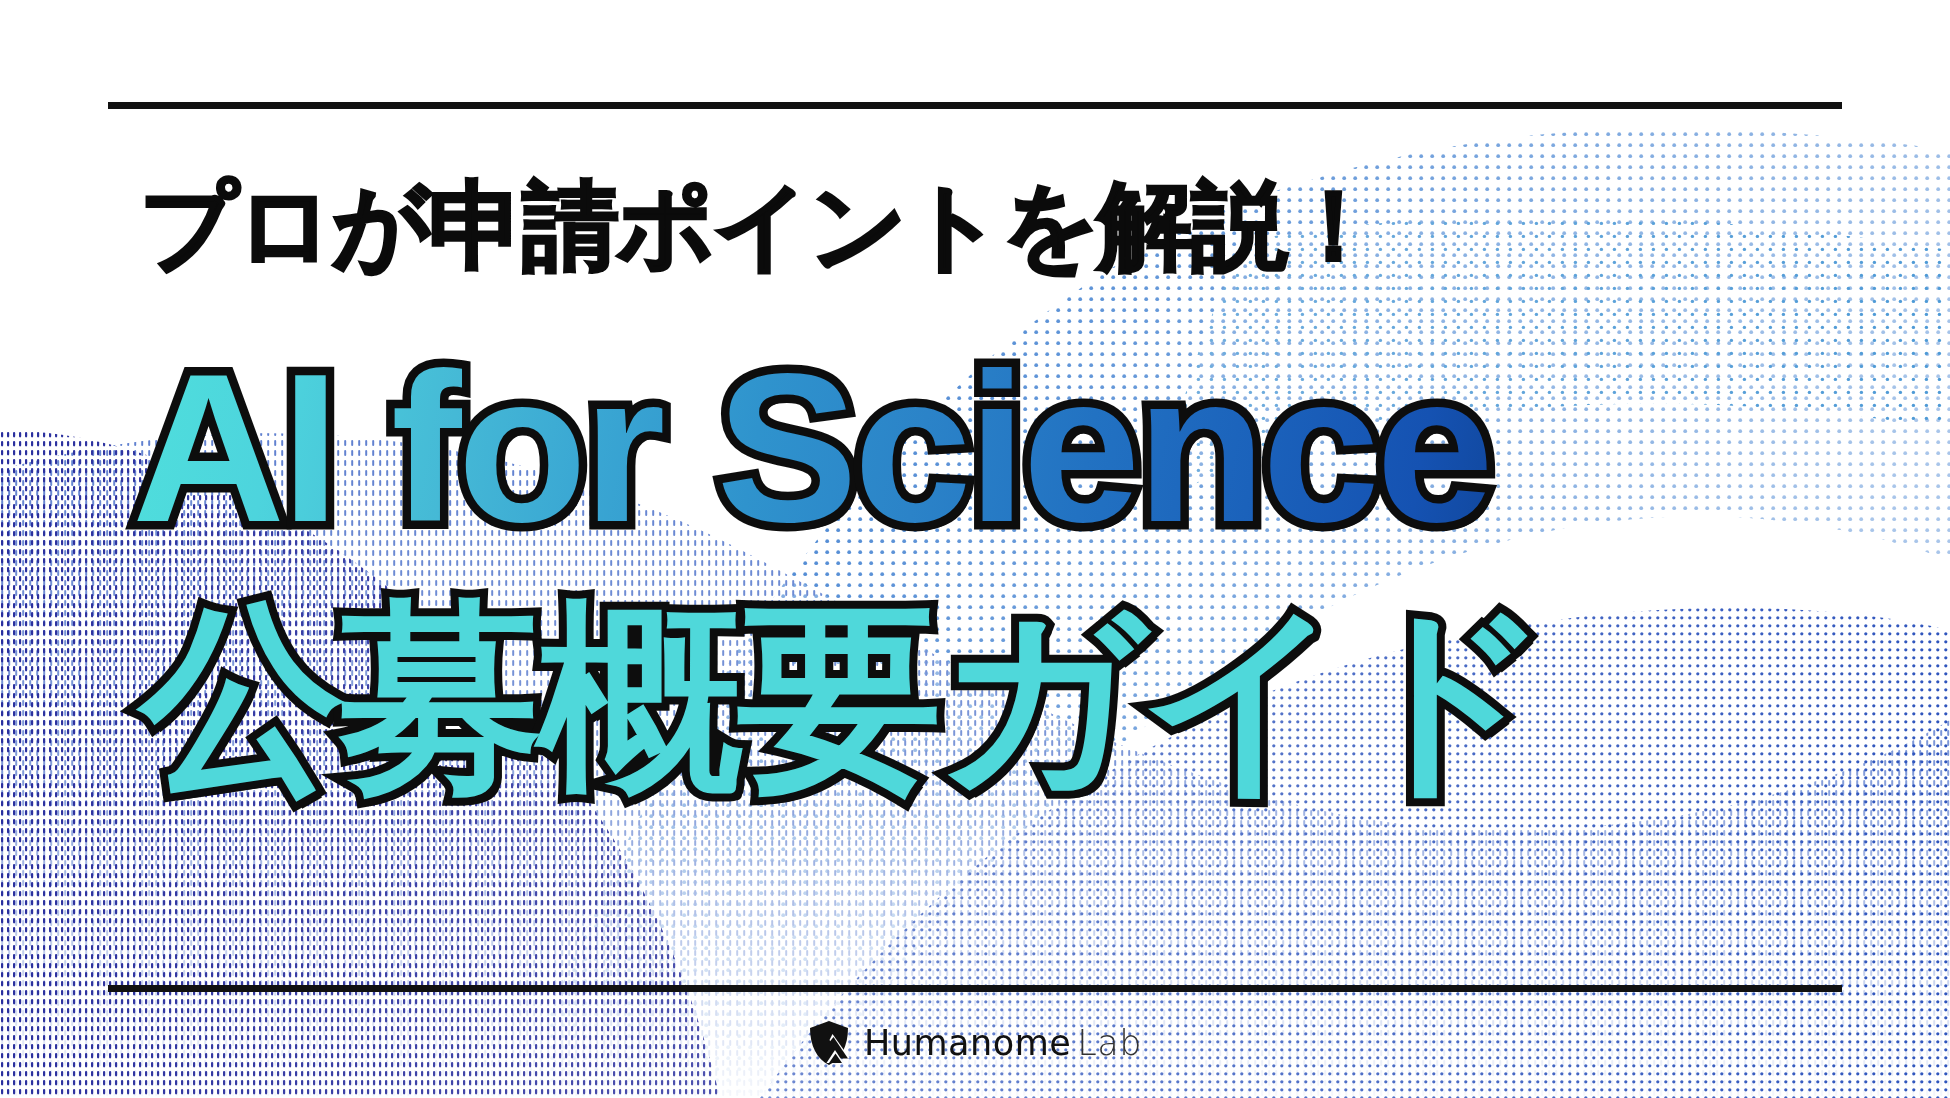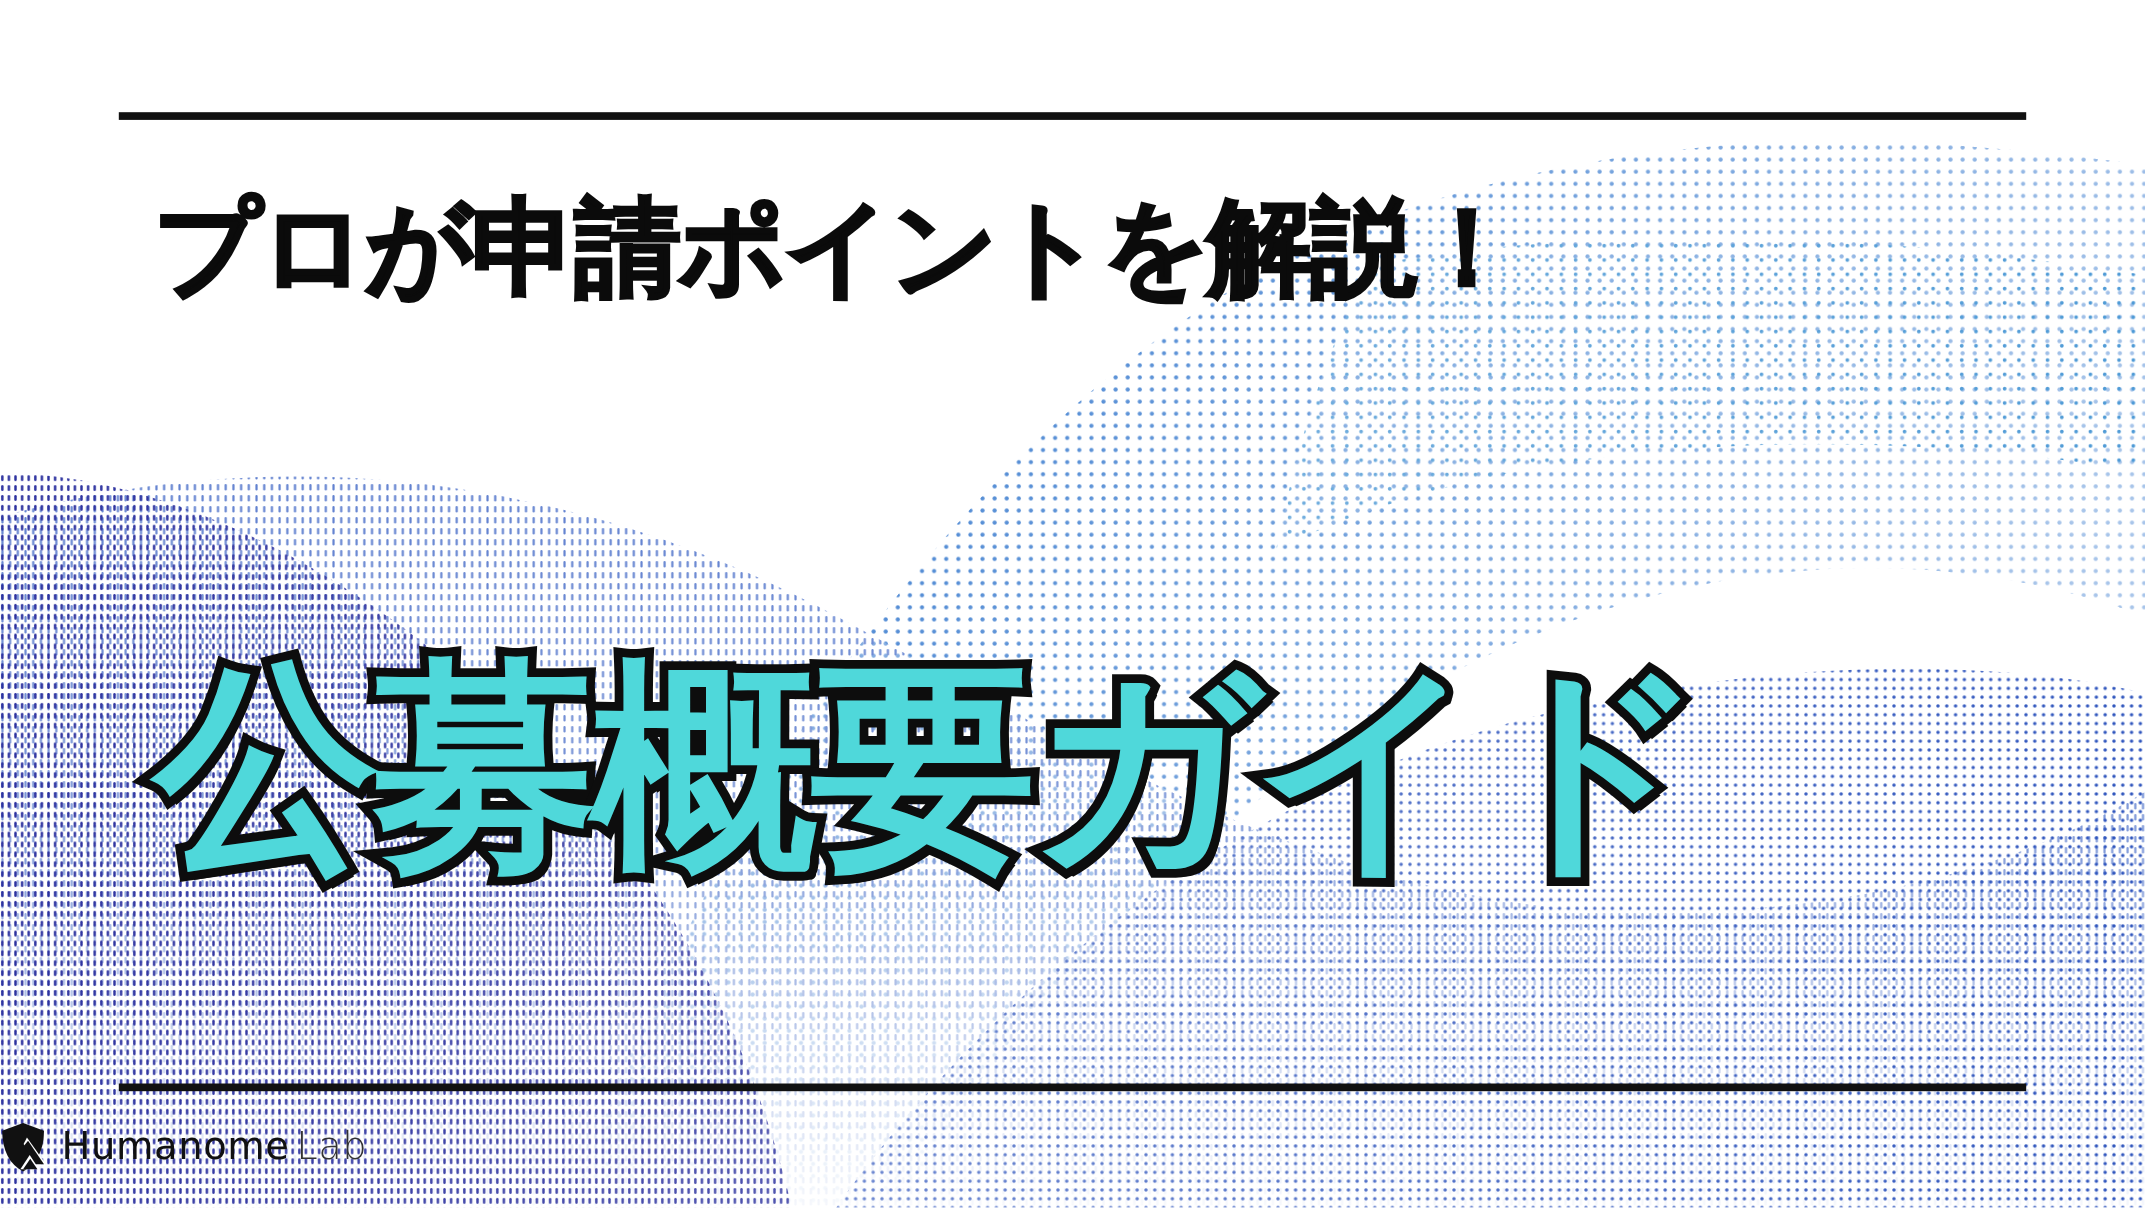--- a/index.html
+++ b/index.html
@@ -131,20 +131,21 @@
 
   
   #logo {
     position: absolute;
     left: 0;
     right: 0;
     top: 1020px;
     z-index: 6;
     display: flex;
     align-items: center;
+    justify-content: center;
     gap: 14px;
   }
   #logo-mark { display: block; }
   #logo-wordmark {
     font-size: 35px;
     font-weight: 400;
     letter-spacing: 0.5px;
     color: #111111;
     font-family: "DejaVu Sans", "Liberation Sans", sans-serif;
   }
@@ -245,20 +246,24 @@
       <rect x="0" y="0" width="1950" height="1098" fill="url(#dotsB)"></rect>
       <rect x="0" y="0" width="1950" height="1098" fill="url(#fadeRight)"></rect>
     </g>
   </svg>
 
   <div class="rule" id="rule-top"></div>
   <div class="rule" id="rule-bottom"></div>
 
   <div id="subtitle">プロが申請ポイントを解説！</div>
 
+  <div class="headline" id="headline-en">
+    <span class="stroke-layer">AI for Science</span>
+    <span class="fill-layer">AI for Science</span>
+  </div>
 
   <div class="headline" id="headline-ja">
     <span class="stroke-layer">公募概要ガイド</span>
     <span class="fill-layer">公募概要ガイド</span>
   </div>
 
   <div id="logo">
     <svg id="logo-mark" width="42" height="46" viewBox="0 0 42 46" aria-hidden="true">
       <path d="M21 1 L40 8 C40 26 33 39 21 45 C9 39 2 26 2 8 Z" fill="#111111"></path>
       <path d="M24.5 14 L41.5 38 L33 38 L21.5 20 Z" fill="#ffffff"></path>

